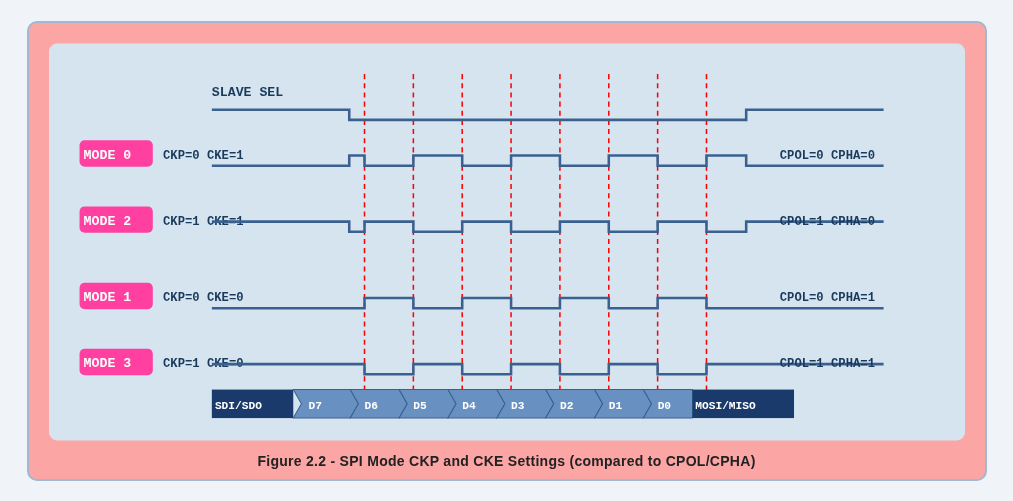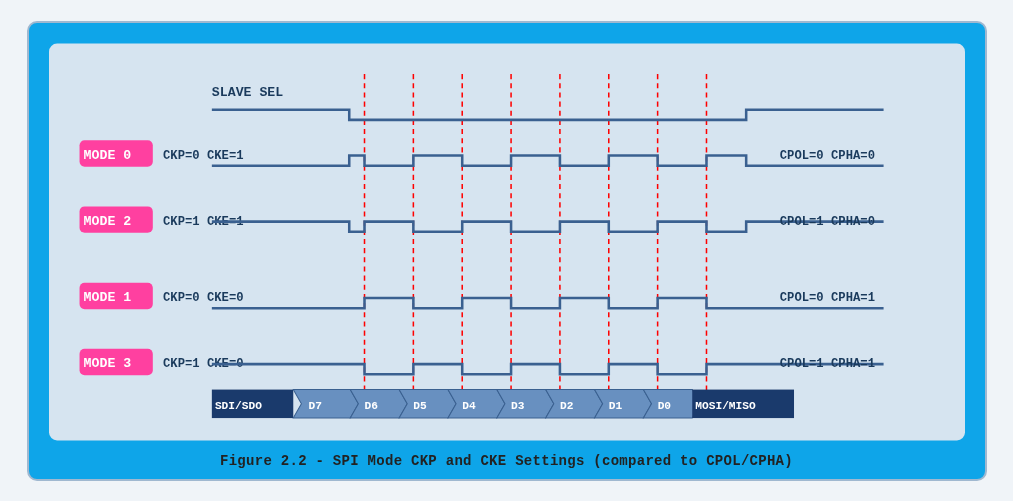--- a/index.html
+++ b/index.html
@@ -8,21 +8,21 @@
       height: 501px;
       background: #f0f4f8;
       display: flex;
       align-items: center;
       justify-content: center;
       font-family: 'Courier New', Courier, monospace;
     }
     .outer {
       width: 960px;
       height: 460px;
-      background: #0ea5e9;
+      background: #fca5a5;
       border: 2px solid #a0b8d0;
       border-radius: 10px;
       padding: 16px 20px 10px 20px;
       display: flex;
       flex-direction: column;
       align-items: center;
     }
     .diagram-area {
       width: 100%;
       flex: 1;
@@ -31,21 +31,21 @@
     svg.main-svg {
       width: 100%;
       height: 100%;
     }
     .caption {
       margin-top: 8px;
       font-size: 14px;
       font-weight: bold;
       color: #222;
       letter-spacing: 0.02em;
-      font-family: Liberation Mono, monospace;
+      font-family: Liberation Sans, sans-serif;
     }
   </style>
 </head>
 <body>
 
 <div class="outer">
   <div class="diagram-area">
     <svg class="main-svg" viewBox="0 0 900 390" xmlns="http://www.w3.org/2000/svg">
 
       <rect width="900" height="390" fill="#d6e4f0" rx="8"></rect>

